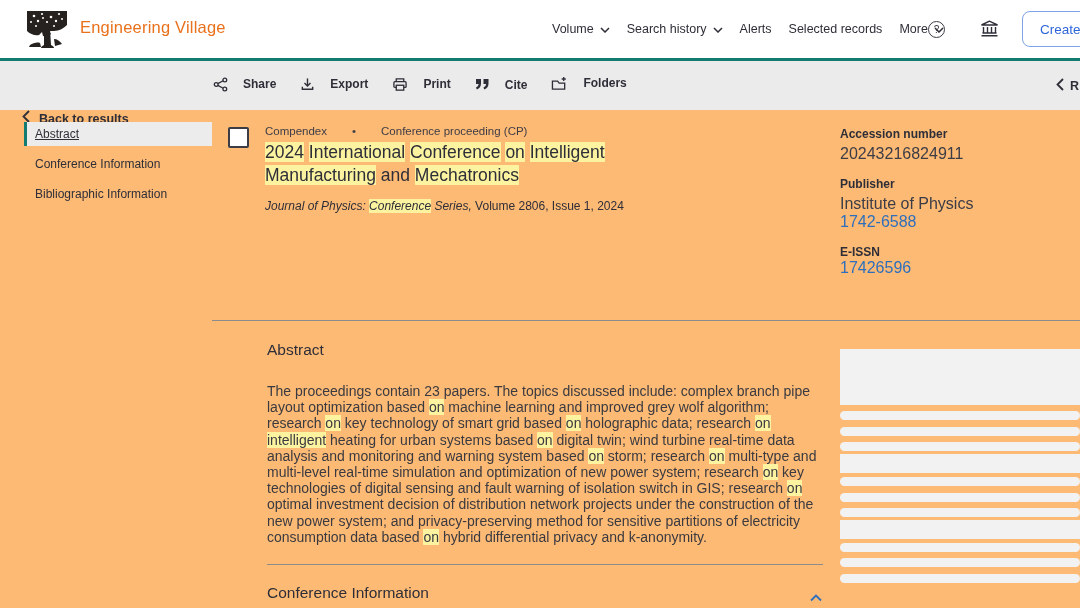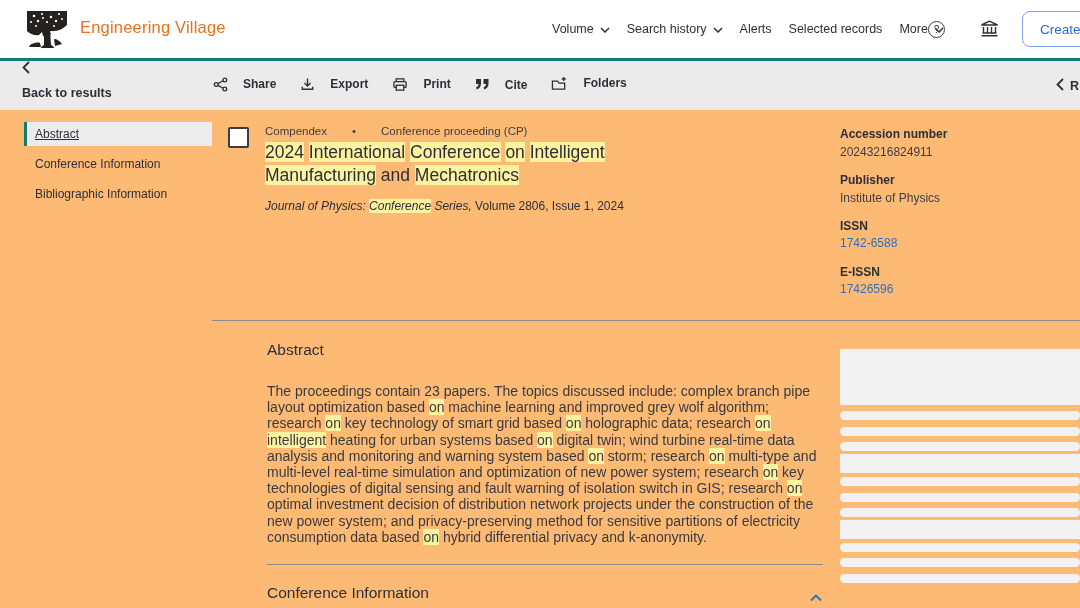--- a/index.html
+++ b/index.html
@@ -17,22 +17,22 @@
              font-size:10px;color:#3c3c46;cursor:pointer;}
   .inst{position:absolute;left:980px;top:20px;cursor:pointer;}
   .create-btn{position:absolute;left:1022px;top:11px;height:36px;width:130px;box-sizing:border-box;
               border:1.5px solid #7fa3ea;border-radius:8px;background:#fff;color:#2e66d9;
               font-size:13.5px;display:flex;align-items:center;padding-left:17px;cursor:pointer;
               font-family:"Liberation Sans",sans-serif;}
 
   
   .toolbar{position:absolute;top:58px;left:0;width:1080px;height:52px;background:#ebebeb;
            border-top:3px solid #117c6f;box-sizing:border-box;}
-  .back{position:absolute;left:22px;top:0;height:65px;display:flex;align-items:flex-start;gap:9px;
-        font-size:12.5px;font-weight:600;color:#2e2e38;cursor:pointer;flex-direction:column;}
+  .back{position:absolute;left:22px;top:0;height:65px;display:flex;align-items:flex-end;gap:9px;
+        font-size:12.5px;font-weight:600;color:#2e2e38;cursor:pointer;}
   .tb-actions{position:absolute;left:213px;top:0;height:49px;display:flex;align-items:center;gap:24px;}
   .tb-btn{display:flex;align-items:flex-start;gap:15px;font-size:12px;font-weight:600;color:#2e2e38;cursor:pointer;}
   .tb-right{position:absolute;left:1056px;top:0;height:49px;display:flex;align-items:center;gap:6px;
             font-size:12.5px;font-weight:600;color:#2e2e38;cursor:pointer;}
 
   
   .sidebar{position:absolute;left:24px;top:122px;width:188px;}
   .side-item{box-sizing:border-box;padding:5px 8px 5px 11px;margin-bottom:6px;font-size:12px;
              color:#2e2e38;cursor:pointer;}
   .side-item.active{background:#ececec;border-left:3px solid #117c6f;padding-left:8px;
@@ -45,21 +45,21 @@
   .src-line{display:flex;align-items:center;gap:25px;font-size:11.5px;color:#3c3c46;}
   .title{margin-top:4px;width:358px;font-size:17.5px;line-height:22.5px;color:#2e2e38;}
   .journal{margin-top:13px;font-size:12px;font-weight:400;white-space:nowrap;color:#2e2e38;}
   .hl{background:#fbf3a0;}
   .it{font-style:italic;}
 
   
   .meta{position:absolute;left:840px;top:127px;width:230px;}
   .meta-label{font-size:12px;font-weight:700;color:#2e2e38;margin-top:14px;}
   .meta-label:first-child{margin-top:0;}
-  .meta-value{font-size:12px;color:#3c3c46;margin-top:4px;}
+  .meta-value{font-size:16px;color:#3c3c46;margin-top:4px;}
   .meta-value.link{color:#2e6fbd;cursor:pointer;}
 
   
   .divider-main{position:absolute;left:212px;top:320px;width:868px;height:1px;background:#8c8c8c;}
   .sec-heading{position:absolute;font-size:15.5px;color:#2e2e38;}
   .abs-heading{left:267px;top:341px;}
   .abs-text{position:absolute;left:267px;top:383px;width:550px;font-size:14px;line-height:16.2px;
             color:#3a3a40;}
   .divider-sub{position:absolute;left:267px;top:564px;width:556px;height:1px;background:#8c8c8c;}
   .conf-heading{left:267px;top:584px;}
@@ -208,21 +208,21 @@
   <div class="rec">
     <div class="src-line">
       <span>Compendex</span>
       <span>•</span>
       <span>Conference proceeding (CP)</span>
     </div>
     <div class="title"><span class="hl">2024</span><span> </span><span class="hl">International</span><span> </span><span class="hl">Conference</span><span> </span><span class="hl">on</span><span> </span><span class="hl">Intelligent</span><span> </span><span class="hl">Manufacturing</span><span> </span><span>and</span><span> </span><span class="hl">Mechatronics</span></div>
     <div class="journal"><span class="it">Journal of Physics: </span><span class="hl it">Conference</span><span class="it"> Series,</span><span> Volume 2806, Issue 1, 2024</span></div>
   </div>
 
-  <div class="meta"><div class="meta-label">Accession number</div><div class="meta-value">20243216824911</div><div class="meta-label">Publisher</div><div class="meta-value">Institute of Physics</div><div class="meta-label">ISSN</div><a class="meta-value link">1742-6588</a><div class="meta-label">E-ISSN</div><a class="meta-value link">17426596</a></div>
+  <div class="meta"><div class="meta-label">Accession number</div><div class="meta-value">20243216824911</div><div class="meta-label">Publisher</div><div class="meta-value">Institute of Physics</div><a class="meta-value link">1742-6588</a><div class="meta-label">E-ISSN</div><a class="meta-value link">17426596</a></div>
 
   <div class="divider-main"></div>
   <div class="sec-heading abs-heading">Abstract</div>
   <div class="abs-text"><span>The proceedings contain 23 papers. The topics discussed include: complex branch pipe layout optimization based </span><span class="hl">on</span><span> machine learning and improved grey wolf algorithm; research </span><span class="hl">on</span><span> key technology of smart grid based </span><span class="hl">on</span><span> holographic data; research </span><span class="hl">on</span><span> </span><span class="hl">intelligent</span><span> heating for urban systems based </span><span class="hl">on</span><span> digital twin; wind turbine real-time data analysis and monitoring and warning system based </span><span class="hl">on</span><span> storm; research </span><span class="hl">on</span><span> multi-type and multi-level real-time simulation and optimization of new power system; research </span><span class="hl">on</span><span> key technologies of digital sensing and fault warning of isolation switch in GIS; research </span><span class="hl">on</span><span> optimal investment decision of distribution network projects under the construction of the new power system; and privacy-preserving method for sensitive partitions of electricity consumption data based </span><span class="hl">on</span><span> hybrid differential privacy and k-anonymity.</span></div>
 
   <div class="divider-sub"></div>
   <div class="sec-heading conf-heading">Conference Information</div>
   <span class="collapse">
     <svg width="12" height="8" viewBox="0 0 12 8" fill="none" stroke="#2e6fbd" stroke-width="1.8">
         <path d="M1 6.5L6 1.5l5 5"></path>

